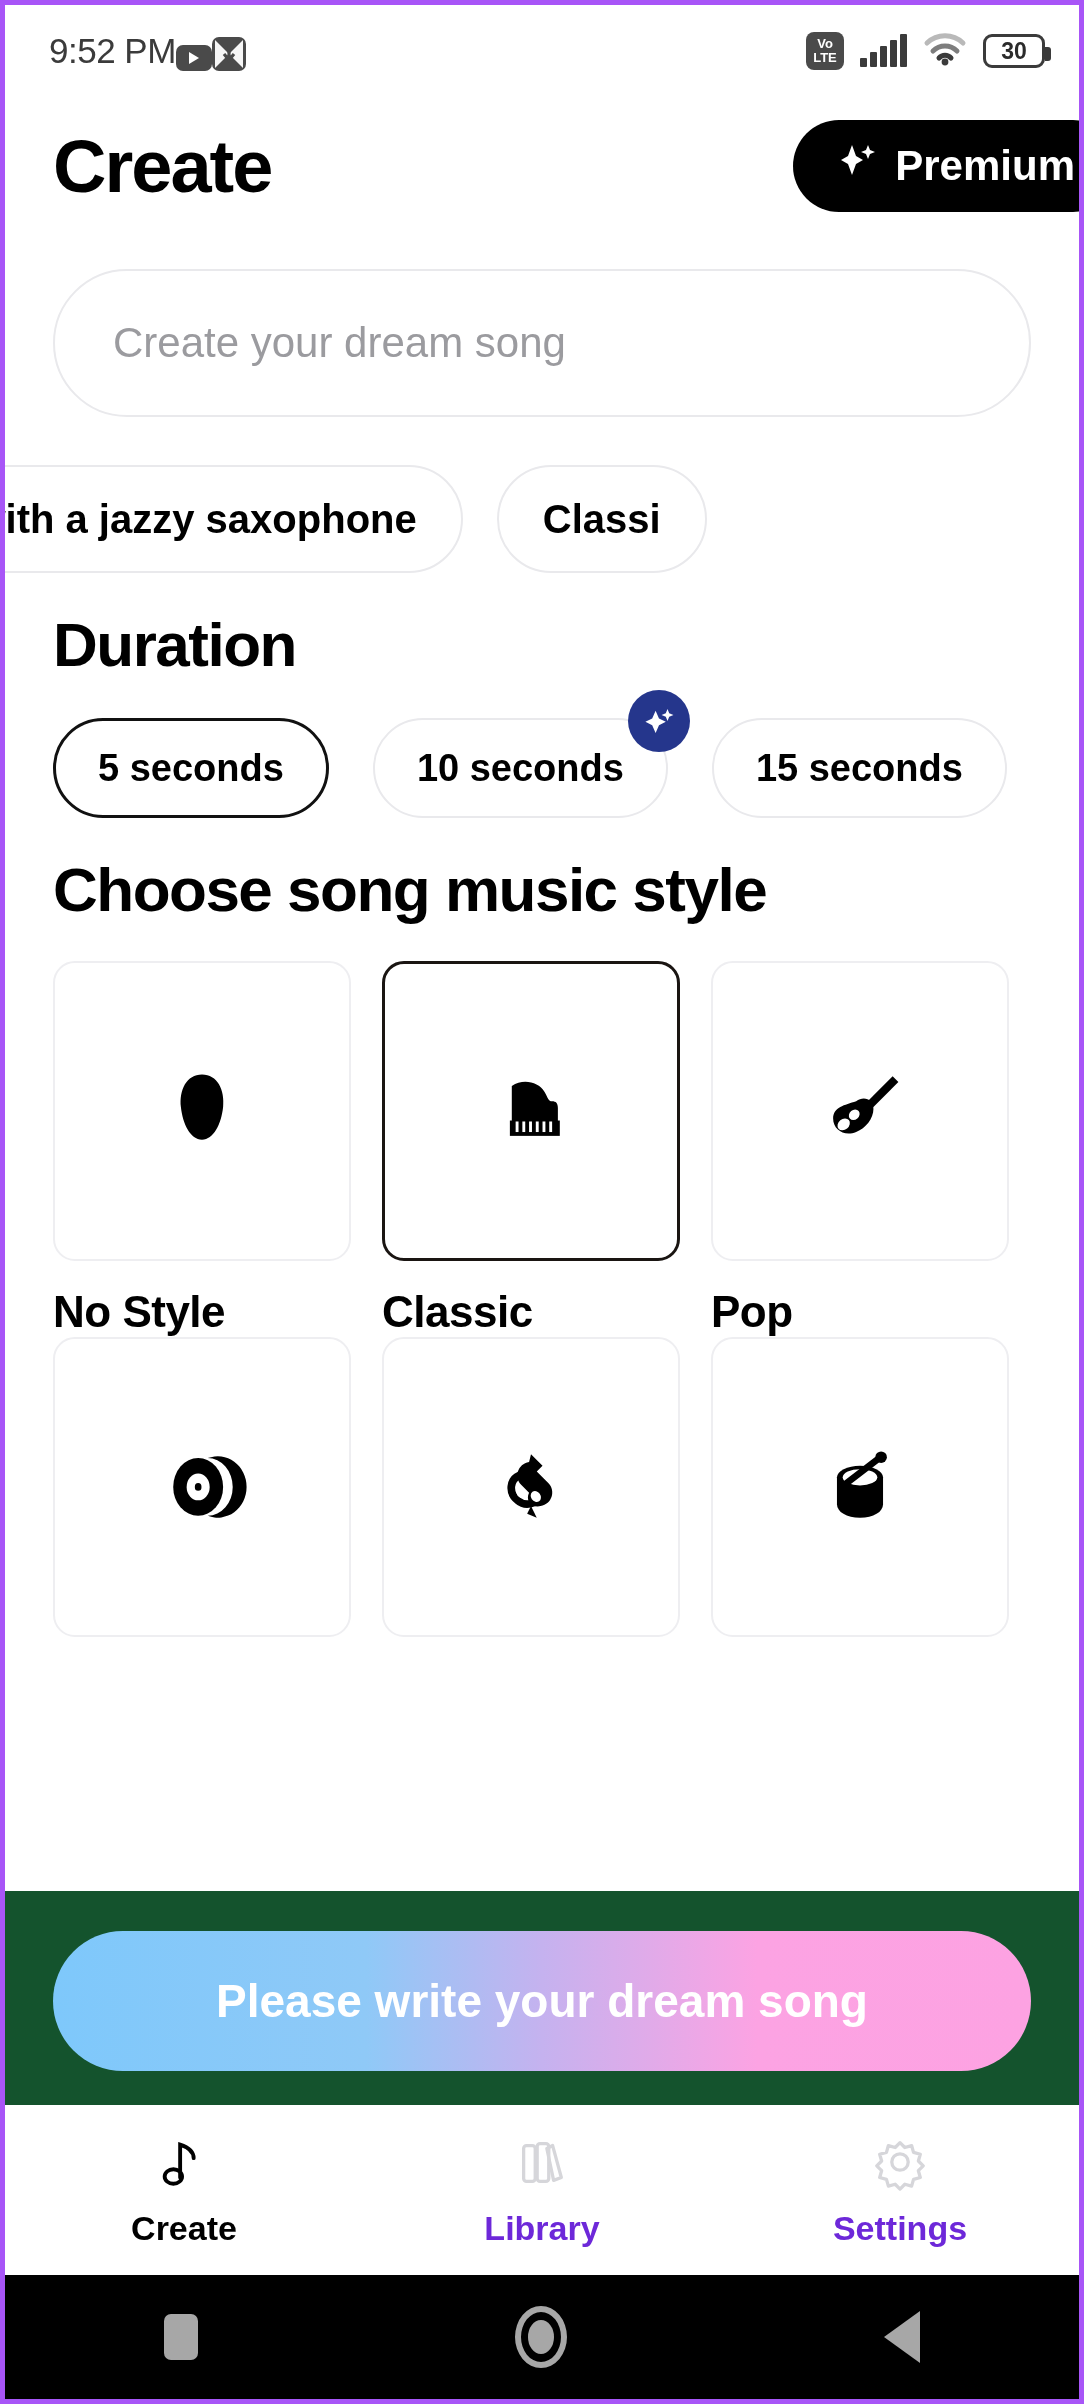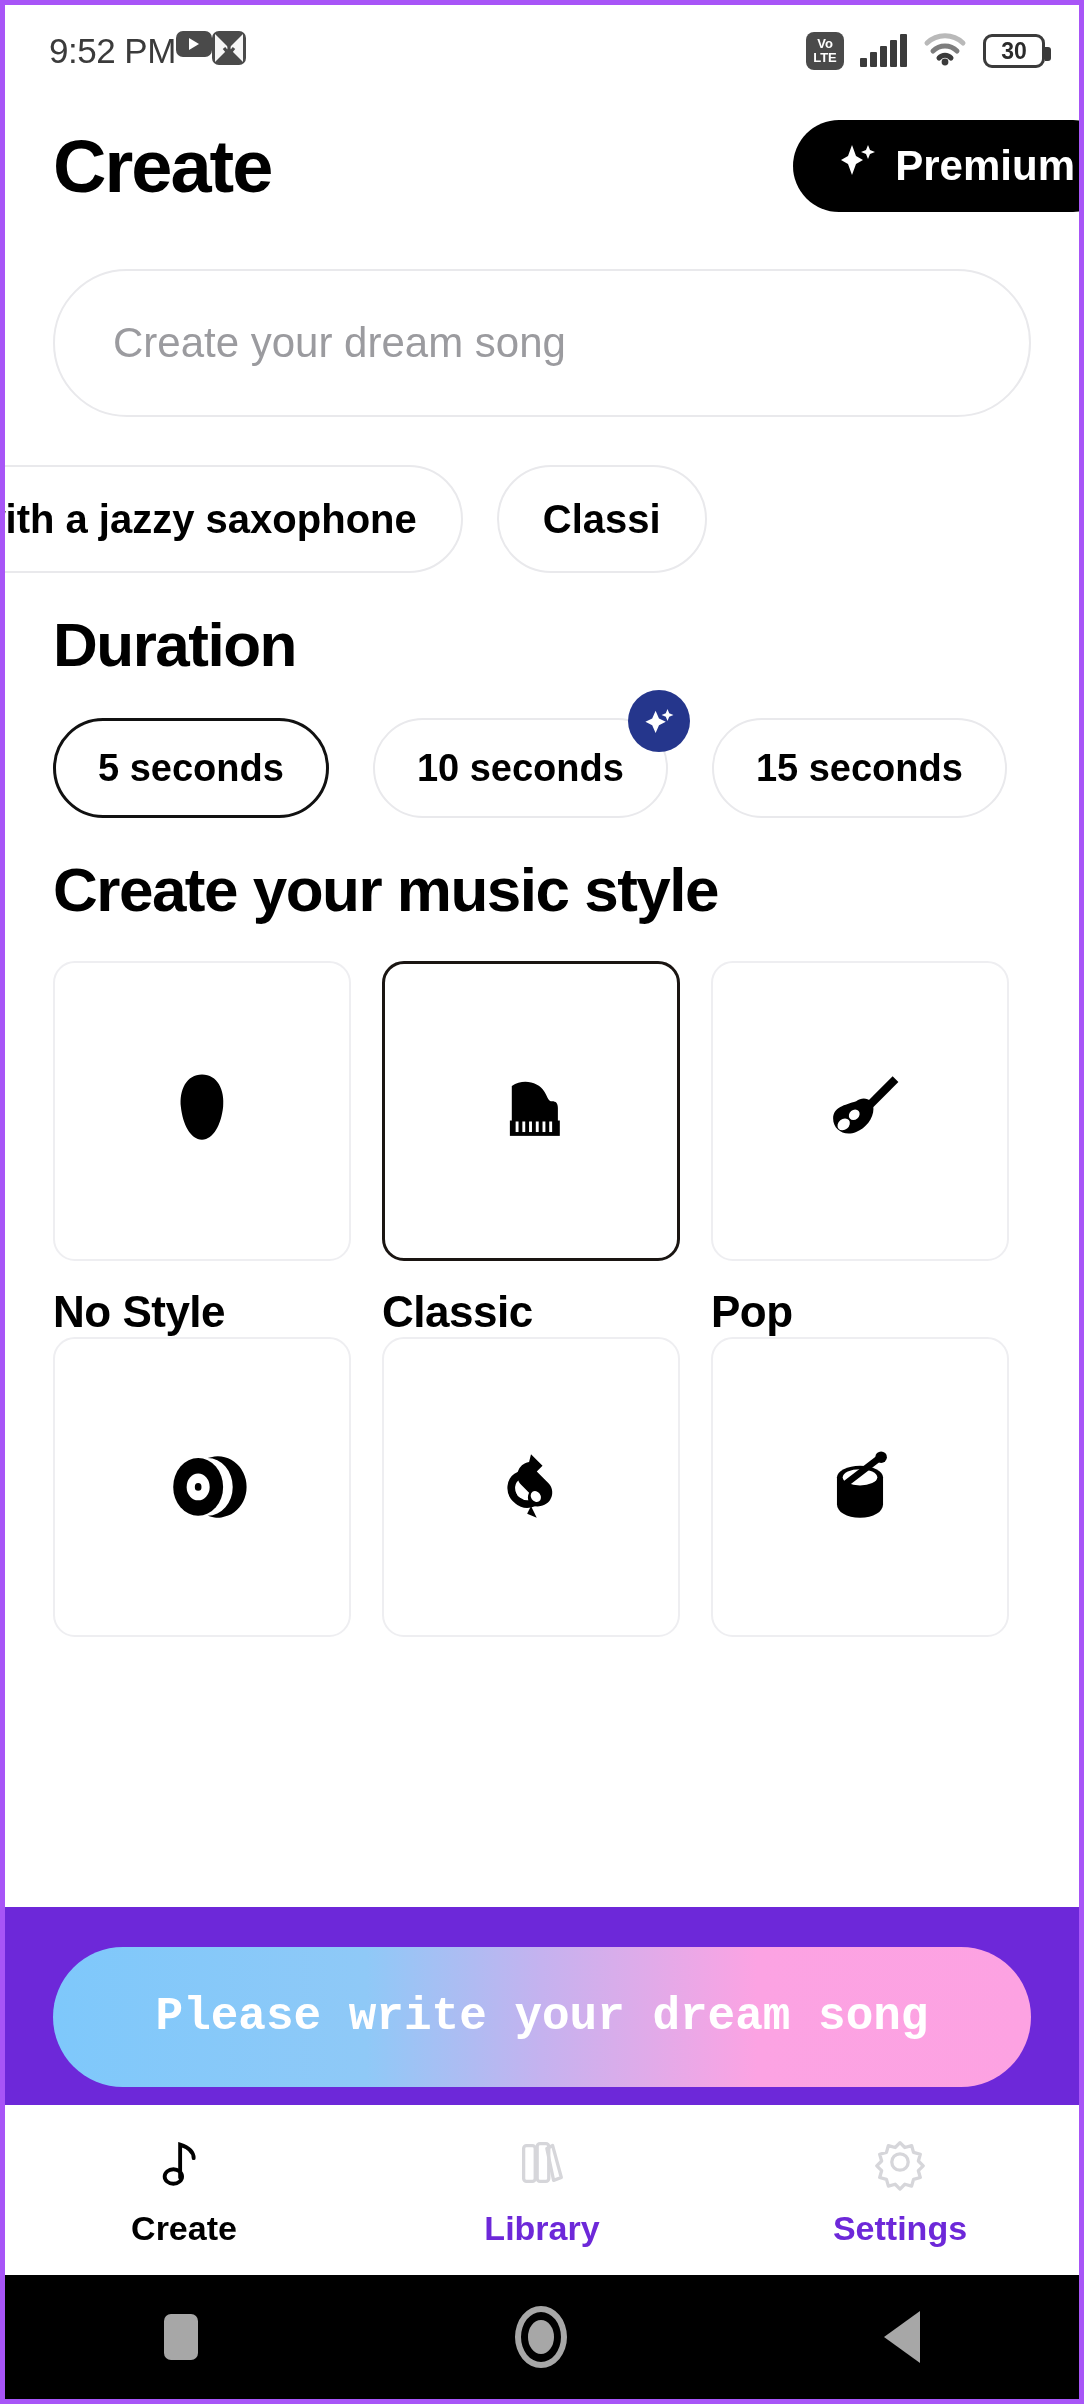--- a/index.html
+++ b/index.html
@@ -24,21 +24,21 @@
     overflow:hidden;
   }
 
   
   .statusbar {
     height:92px;
     display:flex; align-items:center;
     justify-content:space-between;
     padding:0 34px 0 44px;
   }
-  .sb-left { display:flex; align-items:flex-start; }
+  .sb-left { display:flex; align-items:flex-end; }
   .sb-time { font-size:35px; color:#3b3b3b; letter-spacing:-0.5px; }
   .sb-right { display:flex; align-items:center; gap:16px;text-align:center; }
   .ico-yt {
     width:36px; height:26px; border-radius:7px; background:#4a4a4a;
     display:flex; align-items:center; justify-content:center;
   }
   .ico-yt::after {
     content:""; width:0; height:0;
     border-left:10px solid #fff;
     border-top:6px solid transparent;
@@ -158,24 +158,23 @@
   }
   .style-card.selected { border:3px solid #1a1512; }
   .style-label {
     font-size:44px; font-weight:bold; color:#000;
     margin-top:26px; letter-spacing:-0.5px;
   }
   .grid-wrap { padding:0 48px; }
 
   
   .cta-area {
-    position:absolute; left:0; right:0; bottom:278px;
-    background:#6d28d9;
+    position:absolute; left:0; right:0; bottom:294px;
+    background:#14532d;
     padding:40px 48px 34px 48px;
-    font-family:Liberation Mono, monospace;
   }
   .cta-btn {
     height:140px; border-radius:70px;
     background:linear-gradient(90deg,#7ec8fb 0%,#8fc9f7 32%,#c5b2ef 50%,#fca3e3 72%,#fda2e2 100%);
     display:flex; align-items:center; justify-content:center;
     color:#fff; font-size:46px; font-weight:bold;
   }
 
   
   .bottom-nav {
@@ -296,21 +295,21 @@
           </svg>
         </span>
       </div>
       <div class="dur">
         <span>15 seconds</span>
       </div>
     </div>
   </div>
 
   <div class="section">
-    <div class="section-title">Create your music style</div>
+    <div class="section-title">Choose song music style</div>
   </div>
 
   <div class="grid-wrap">
     <div class="style-grid">
 
       <div class="style-cell">
         <div class="style-card">
           <span>
             <svg viewBox="0 0 100 100" width="96" height="96">
               <path d="M50 14 C66 14 74 30 72 48 C70 66 62 82 50 82 C38 82 30 66 28 48 C26 30 34 14 50 14 Z" fill="#000"></path>

